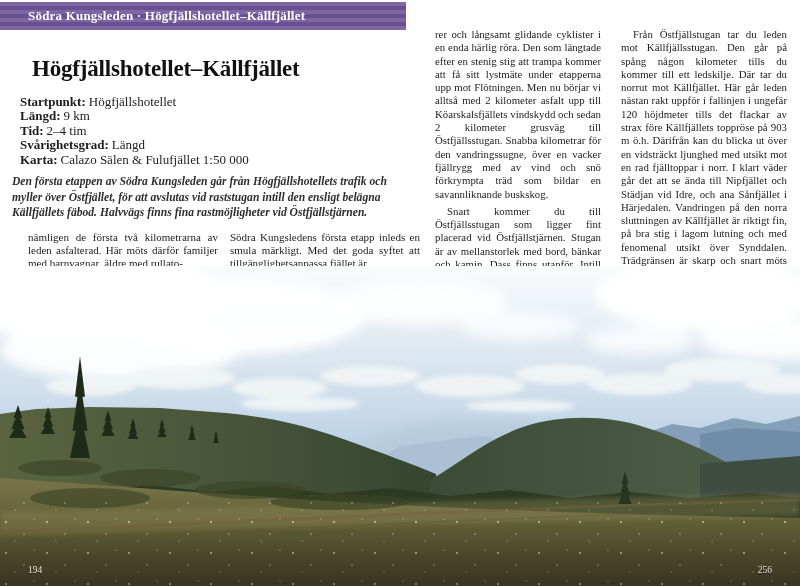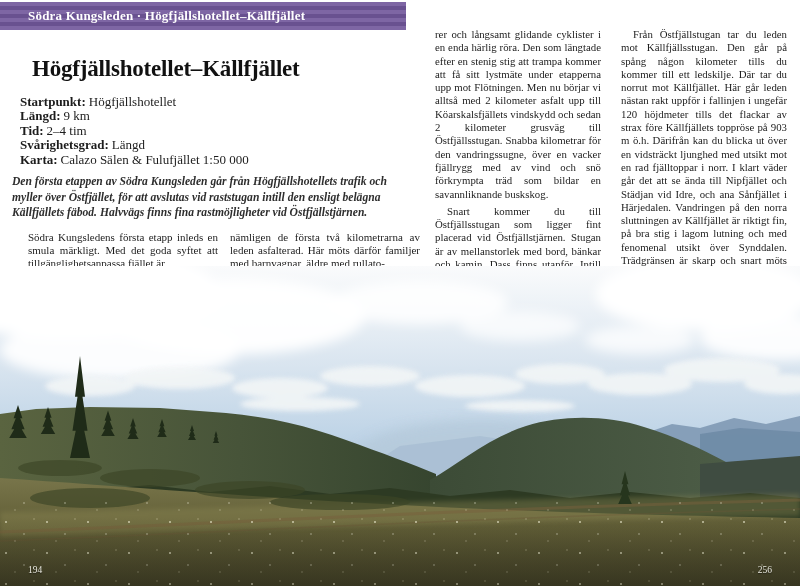--- a/index.html
+++ b/index.html
@@ -79,22 +79,22 @@
     <div class="meta-row"><span class="meta-label">Startpunkt:</span><span class="meta-value">Högfjällshotellet</span></div>
     <div class="meta-row"><span class="meta-label">Längd:</span><span class="meta-value">9 km</span></div>
     <div class="meta-row"><span class="meta-label">Tid:</span><span class="meta-value">2–4 tim</span></div>
     <div class="meta-row"><span class="meta-label">Svårighetsgrad:</span><span class="meta-value">Längd</span></div>
     <div class="meta-row"><span class="meta-label">Karta:</span><span class="meta-value">Calazo Sälen &amp; Fulufjället 1:50 000</span></div>
   </div>
 
   <p class="intro">Den första etappen av Södra Kungsleden går från Högfjällshotellets trafik och myller över Östfjället, för att avslutas vid raststugan intill den ensligt belägna Källfjällets fäbod. Halvvägs finns fina rastmöjligheter vid Östfjällstjärnen.</p>
 
   <div class="cols-left">
+    <p>nämligen de första två kilometrarna av leden asfalterad. Här möts därför familjer med barnvagnar, äldre med rullato-</p>
     <p>Södra Kungsledens första etapp inleds en smula märkligt. Med det goda syftet att tillgänglighetsanpassa fjället är</p>
-    <p>nämligen de första två kilometrarna av leden asfalterad. Här möts därför familjer med barnvagnar, äldre med rullato-</p>
   </div>
 
   <div class="cols-right">
     <div class="col">
       <p>rer och långsamt glidande cyklister i en enda härlig röra. Den som längtade efter en stenig stig att trampa kommer att få sitt lystmäte under etapperna upp mot Flötningen. Men nu börjar vi alltså med 2 kilometer asfalt upp till Köarskalsfjällets vindskydd och sedan 2 kilometer grusväg till Östfjällsstugan. Snabba kilometrar för den vandringssugne, över en vacker fjällrygg med av vind och snö förkrympta träd som bildar en savannliknande buskskog.</p>
       <p class="indent">Snart kommer du till Östfjällsstugan som ligger fint placerad vid Östfjällstjärnen. Stugan är av mellanstorlek med bord, bänkar och kamin. Dass finns utanför. Intill stugan finns en liten grusstrand som passar för ett dopp om vädret är varmt.</p>
     </div>
     <div class="col">
       <p class="indent">Från Östfjällstugan tar du leden mot Källfjällsstugan. Den går på spång någon kilometer tills du kommer till ett ledskilje. Där tar du norrut mot Källfjället. Här går leden nästan rakt uppför i fallinjen i ungefär 120 höjdmeter tills det flackar av strax före Källfjällets toppröse på 903 m ö.h. Därifrån kan du blicka ut över en vidsträckt ljunghed med utsikt mot en rad fjälltoppar i norr. I klart väder går det att se ända till Nipfjället och Städjan vid Idre, och ana Sånfjället i Härjedalen. Vandringen på den norra sluttningen av Källfjället är riktigt fin, på bra stig i lagom lutning och med fenomenal utsikt över Synddalen. Trädgränsen är skarp och snart möts du av en blandskog med låga och kraftiga tallar, varav många riktigt</p>
     </div>

